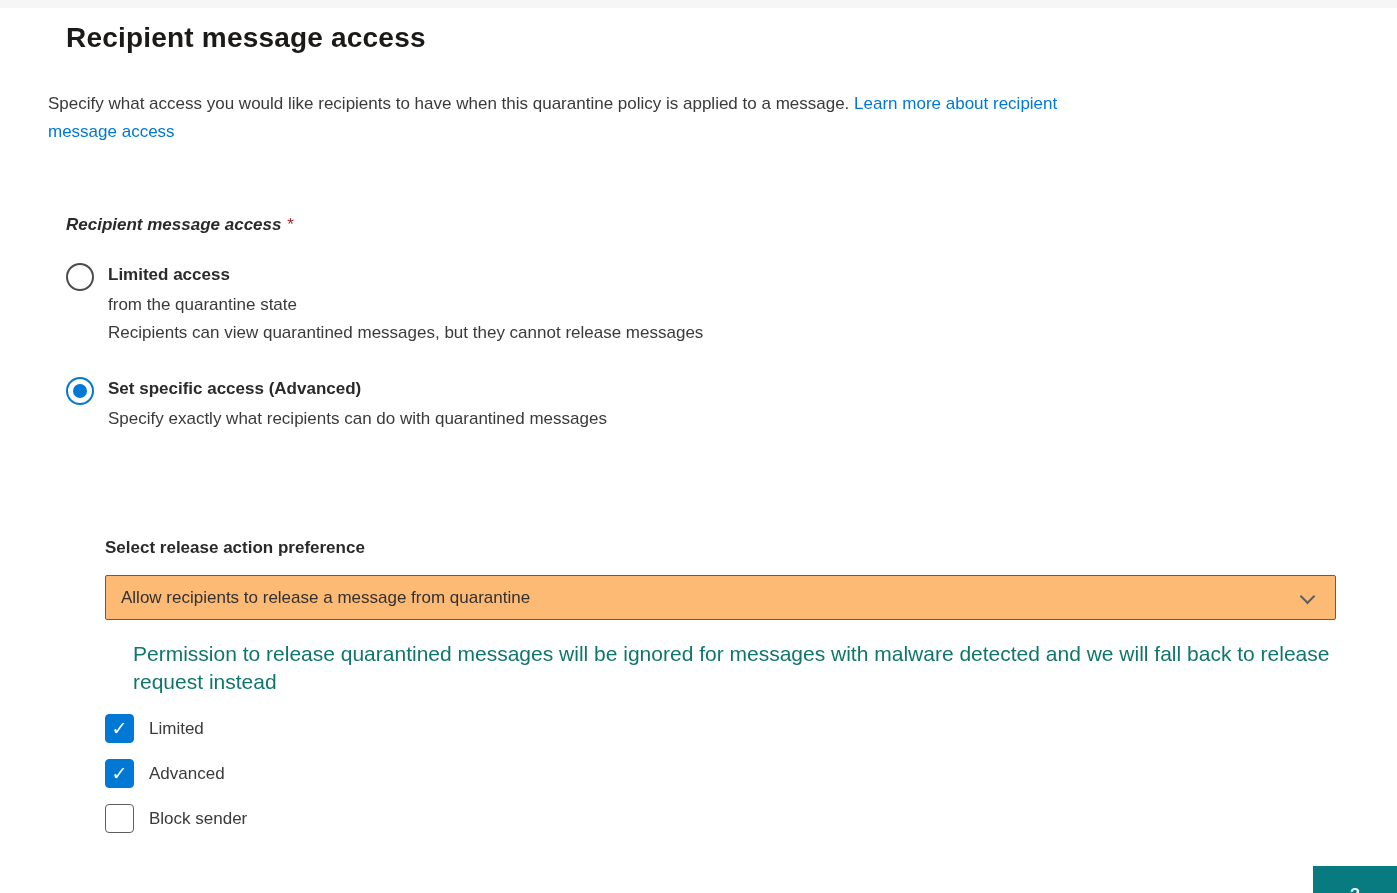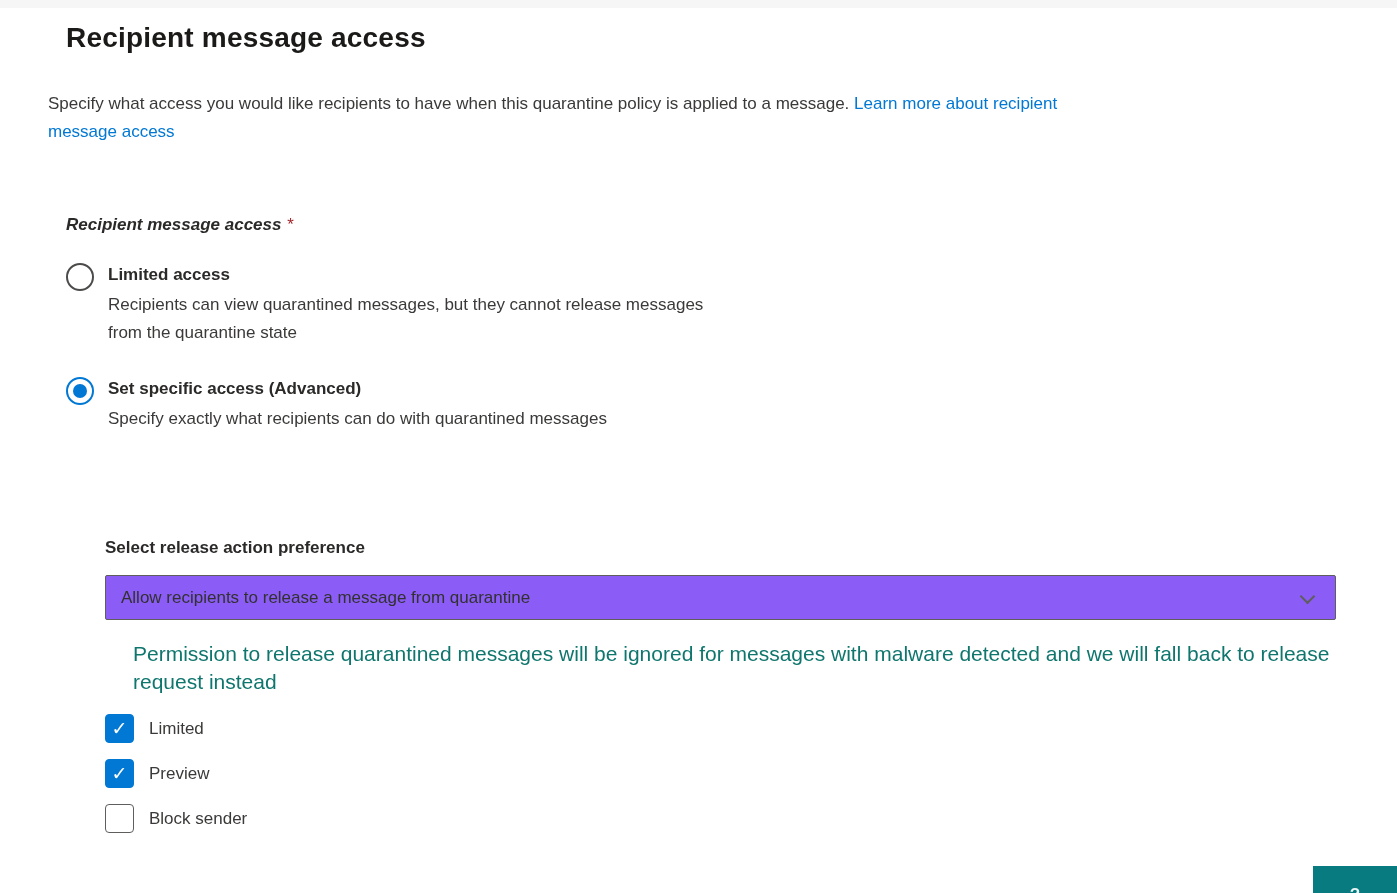--- a/index.html
+++ b/index.html
@@ -49,21 +49,21 @@
   .radio-title {
     font-size: 17px; font-weight: 700; color: #2b2a29; line-height: 26px;
   }
   .radio-desc { font-size: 17px; line-height: 28px; color: #3b3a39; margin-top: 3px; }
   .line { display: block; }
 
   .subsection { position: absolute; left: 105px; top: 536px; width: 1231px; }
   .sub-label { font-size: 17px; font-weight: 700; color: #2b2a29; line-height: 24px; }
   .dropdown {
     position: relative; margin-top: 15px; width: 1231px; height: 45px;
-    border: 1px solid #5f5e5c; border-radius: 2px; background: #8b5cf6;
+    border: 1px solid #5f5e5c; border-radius: 2px; background: #fdba74;
     display: flex; align-items: center; padding: 0 40px 0 15px;
     font-size: 17px; color: #323130; cursor: pointer;
   }
   .chevron {
     position: absolute; right: 22px; top: 15px;
     width: 11px; height: 11px;
     border-right: 2px solid #5f5e5c; border-bottom: 2px solid #5f5e5c;
     transform: rotate(45deg);
   }
   .note { margin-top: 20px; width: 1231px; font-size: 21px; line-height: 28px; color: #0f766e; margin-left: 28px; }
@@ -102,22 +102,22 @@
 
 <p class="page-desc"><span>Specify what access you would like recipients to have when this quarantine policy is applied to a message. </span><a class="link"><span>Learn more about recipient</span><br><span>message access</span></a></p>
 
 <div class="field-label"><span>Recipient message access</span><span class="required">*</span></div>
 
 <div class="radio-option opt1">
   <span class="radio-circle"></span>
   <div class="radio-body">
     <div class="radio-title">Limited access</div>
     <div class="radio-desc">
+      <span class="line">from the quarantine state</span>
       <span class="line">Recipients can view quarantined messages, but they cannot release messages</span>
-      <span class="line">from the quarantine state</span>
     </div>
   </div>
 </div>
 
 <div class="radio-option opt2">
   <span class="radio-circle selected"></span>
   <div class="radio-body">
     <div class="radio-title">Set specific access (Advanced)</div>
     <div class="radio-desc">Specify exactly what recipients can do with quarantined messages</div>
   </div>
@@ -144,21 +144,21 @@
       <span class="checkbox checked">
           <span class="checkmark">✓</span>
         </span>
       <span class="checkbox-label">Limited</span>
     </div>
 
     <div class="checkbox-row">
       <span class="checkbox checked">
           <span class="checkmark">✓</span>
         </span>
-      <span class="checkbox-label">Preview</span>
+      <span class="checkbox-label">Advanced</span>
     </div>
 
     <div class="checkbox-row">
       <span class="checkbox"></span>
       <span class="checkbox-label">Block sender</span>
     </div>
 
   </div>
 </div>
 

